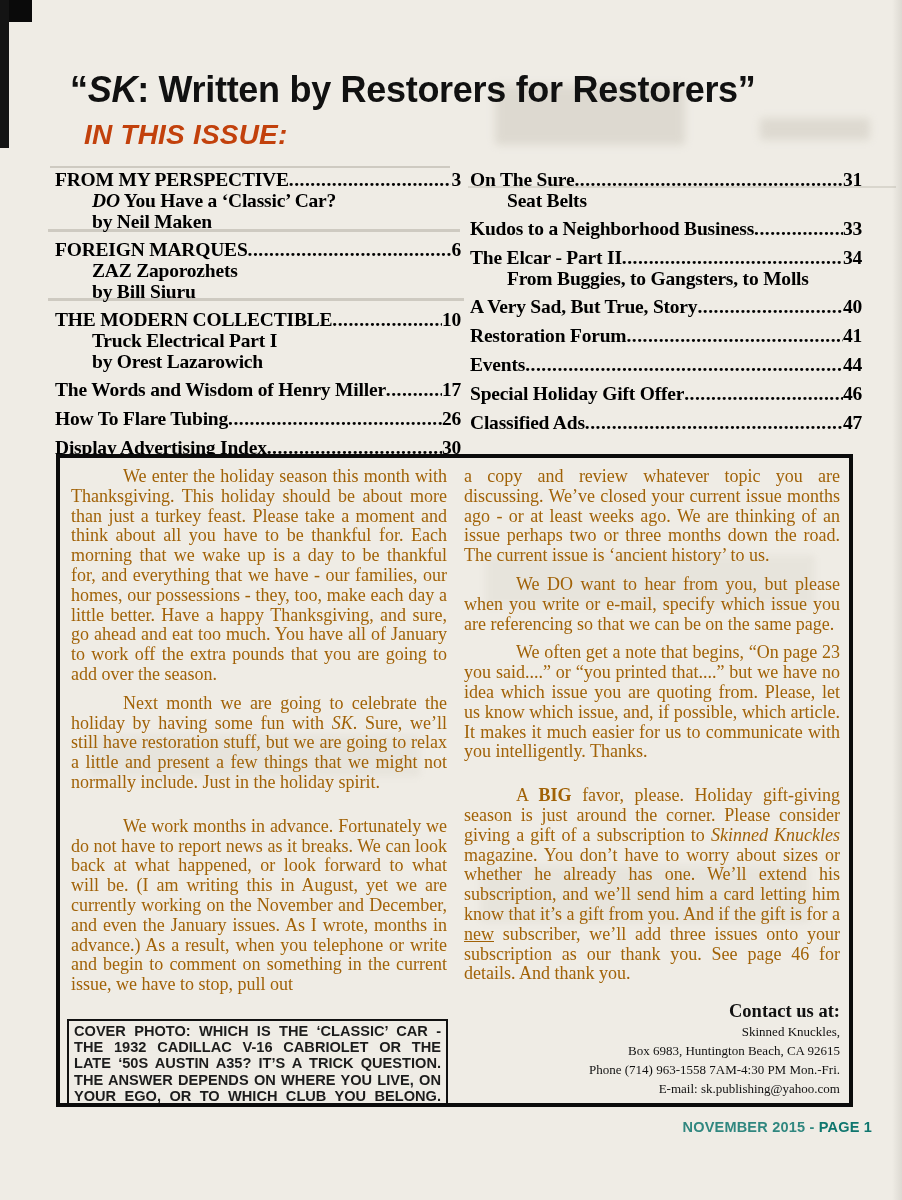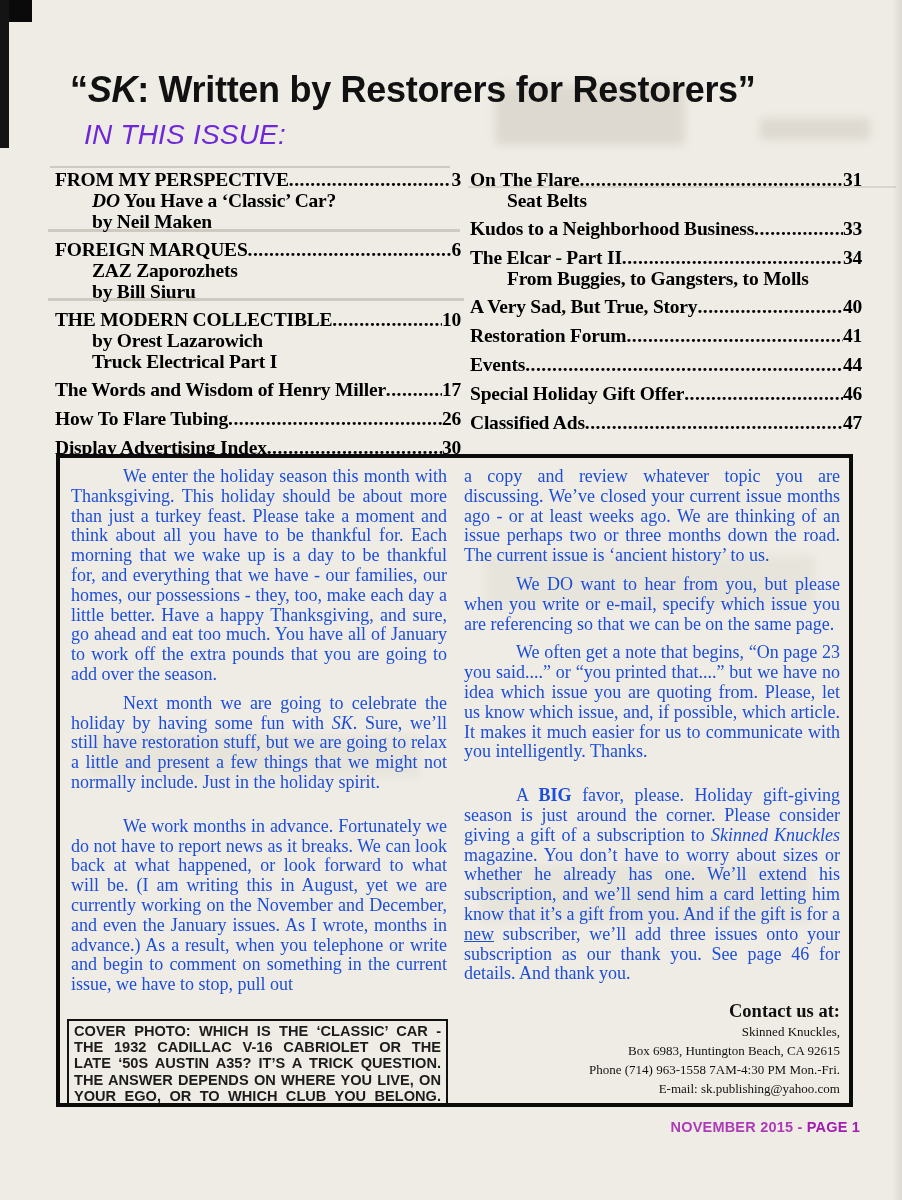--- a/index.html
+++ b/index.html
@@ -10,51 +10,51 @@
   
   .corner-block{position:absolute;left:0;top:0;width:32px;height:22px;background:#0a0a0a;}
   .edge-strip{position:absolute;left:0;top:0;width:9px;height:148px;background:#141414;}
   .scanline{position:absolute;background:#a7a194;opacity:.45;}
   .ghost{position:absolute;background:#b6b0a2;filter:blur(4px);opacity:.30;border-radius:3px;}
   .ghost.faint{opacity:.12;filter:blur(3px);}
 
   
   .masthead{position:absolute;left:70px;top:68px;font-family:"Liberation Sans",sans-serif;font-weight:bold;font-size:36px;line-height:44px;color:#111;letter-spacing:-.3px;white-space:nowrap;}
   .masthead .i{font-style:italic;}
-  .tagline{position:absolute;left:84px;top:119px;font-family:"Liberation Sans",sans-serif;font-style:italic;font-weight:normal;font-size:28px;color:#6d28d9;letter-spacing:.2px;}
+  .tagline{position:absolute;left:84px;top:119px;font-family:"Liberation Sans",sans-serif;font-style:italic;font-weight:bold;font-size:28px;color:#c2410c;letter-spacing:.2px;}
 
   
   .toc-col{position:absolute;top:170px;}
   #toc-left{left:55px;width:406px;}
   #toc-right{left:470px;width:392px;}
   .toc-entry{margin-bottom:8px;}
   .toc-line{display:flex;align-items:baseline;font-weight:bold;font-size:19.5px;line-height:20px;color:#000;overflow:hidden;letter-spacing:-.2px;}
   .toc-title{white-space:nowrap;flex:0 1 auto;}
   .dot-leader{flex:1 1 0;min-width:6px;overflow:hidden;white-space:nowrap;letter-spacing:.5px;}
   .toc-page{flex:0 0 auto;}
   .toc-sub{margin-left:37px;font-weight:bold;font-size:19.5px;line-height:20px;color:#000;margin-top:1px;letter-spacing:-.2px;}
   .toc-entry.single{margin-bottom:9px;}
 
   
   .big-box{position:absolute;left:56px;top:454px;width:797px;height:653px;border:4px solid #0b0b0b;box-sizing:border-box;background:transparent;display:flex;gap:17px;padding:9px 9px 7px 11px;overflow:hidden;}
   .box-col{flex:1 1 0;display:flex;flex-direction:column;min-width:0;}
-  .body-p{margin:0 0 9px 0;font-size:18px;line-height:19.8px;text-align:justify;color:#1d4ed8;}
+  .body-p{margin:0 0 9px 0;font-size:18px;line-height:19.8px;text-align:justify;color:#a16207;}
   .body-p.indent{text-indent:52px;}
   .sg-i{font-style:italic;margin-top:40px;}
   .sg-b{font-weight:bold;}
   .sg-u{text-decoration:underline;}
   .divider-wide{height:5px;width:76%;margin:5px auto 10px auto;background:repeating-linear-gradient(90deg,#121212 0 15px,transparent 15px 26px);}
   .divider-small{height:2.5px;width:110px;margin:2px auto 6px auto;background:repeating-linear-gradient(90deg,#1a1a1a 0 6px,transparent 6px 10px);}
   .cover-box{margin-top:auto;margin-left:-4px;margin-right:-1px;border:2px solid #111;padding:2px 5px;font-family:"Liberation Sans",sans-serif;font-weight:bold;font-size:14.6px;line-height:16.2px;text-align:justify;color:#1c1c1c;margin-bottom:2px;}
   .contact-block{margin-top:auto;text-align:right;color:#111;margin-bottom:3px;}
   .contact-heading{font-weight:bold;font-size:18.5px;line-height:21px;}
   .contact-line{font-size:13px;line-height:19px;}
 
   
-  .footer{position:absolute;top:1119px;right:42px;font-family:"Liberation Sans",sans-serif;font-size:14.5px;color:#a21caf;letter-spacing:.2px;}
+  .footer{position:absolute;top:1119px;right:30px;font-family:"Liberation Sans",sans-serif;font-size:14.5px;color:#0f766e;letter-spacing:.2px;}
   .footer .date{font-weight:bold;opacity:.85;}
   .footer .pg{font-weight:bold;}
 </style>
 </head>
 <body>
 
 <div class="page">
 
   <div class="corner-block"></div>
   <div class="edge-strip"></div>
@@ -90,22 +90,22 @@
         </div>
         <div class="toc-sub"><span>ZAZ Zaporozhets</span></div>
         <div class="toc-sub"><span>by Bill Siuru</span></div>
       </div>
       <div class="toc-entry">
         <div class="toc-line">
           <span class="toc-title">THE MODERN COLLECTIBLE</span>
           <span class="dot-leader">........................................................................................................................</span>
           <span class="toc-page">10</span>
         </div>
+        <div class="toc-sub"><span>Truck Electrical Part I</span></div>
         <div class="toc-sub"><span>by Orest Lazarowich</span></div>
-        <div class="toc-sub"><span>Truck Electrical Part I</span></div>
       </div>
       <div class="toc-entry single">
         <div class="toc-line">
           <span class="toc-title">The Words and Wisdom of Henry Miller</span>
           <span class="dot-leader">........................................................................................................................</span>
           <span class="toc-page">17</span>
         </div>
       </div>
       <div class="toc-entry single">
         <div class="toc-line">
@@ -118,21 +118,21 @@
         <div class="toc-line">
           <span class="toc-title">Display Advertising Index</span>
           <span class="dot-leader">........................................................................................................................</span>
           <span class="toc-page">30</span>
         </div>
       </div>
     </div>
   <div class="toc-col" id="toc-right">
       <div class="toc-entry">
         <div class="toc-line">
-          <span class="toc-title">On The Flare</span>
+          <span class="toc-title">On The Sure</span>
           <span class="dot-leader">........................................................................................................................</span>
           <span class="toc-page">31</span>
         </div>
         <div class="toc-sub"><span>Seat Belts</span></div>
       </div>
       <div class="toc-entry single">
         <div class="toc-line">
           <span class="toc-title">Kudos to a Neighborhood Business</span>
           <span class="dot-leader">........................................................................................................................</span>
           <span class="toc-page">33</span>

